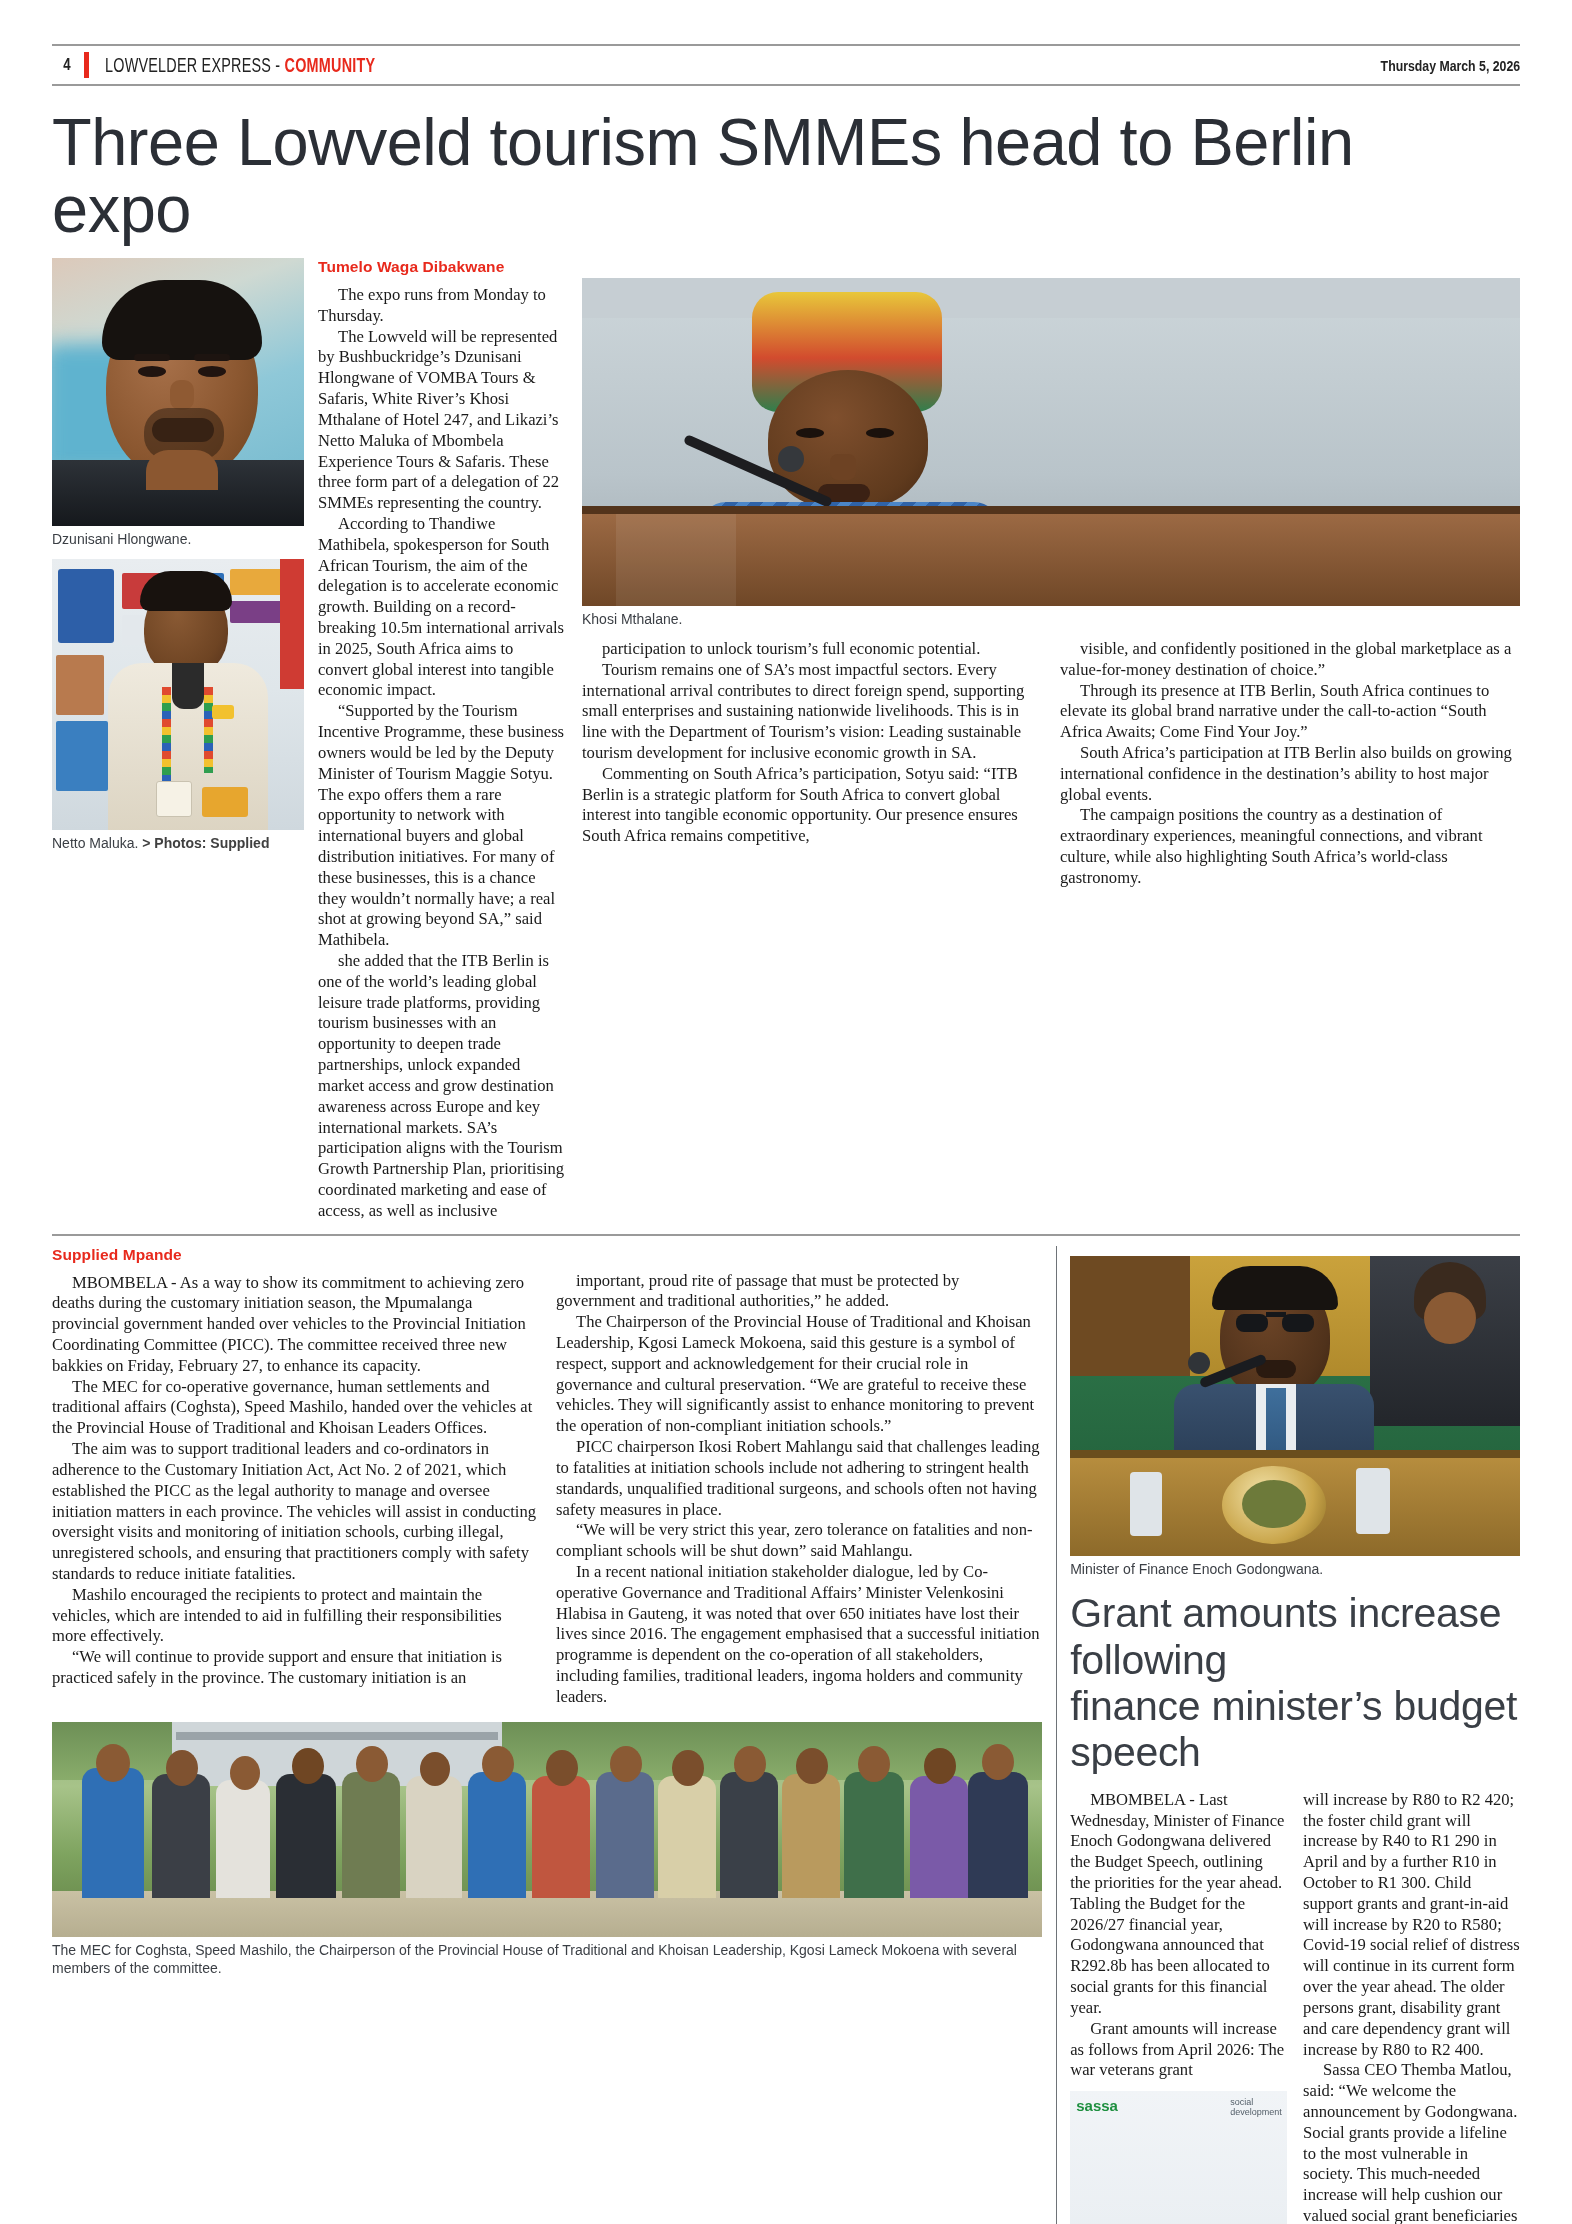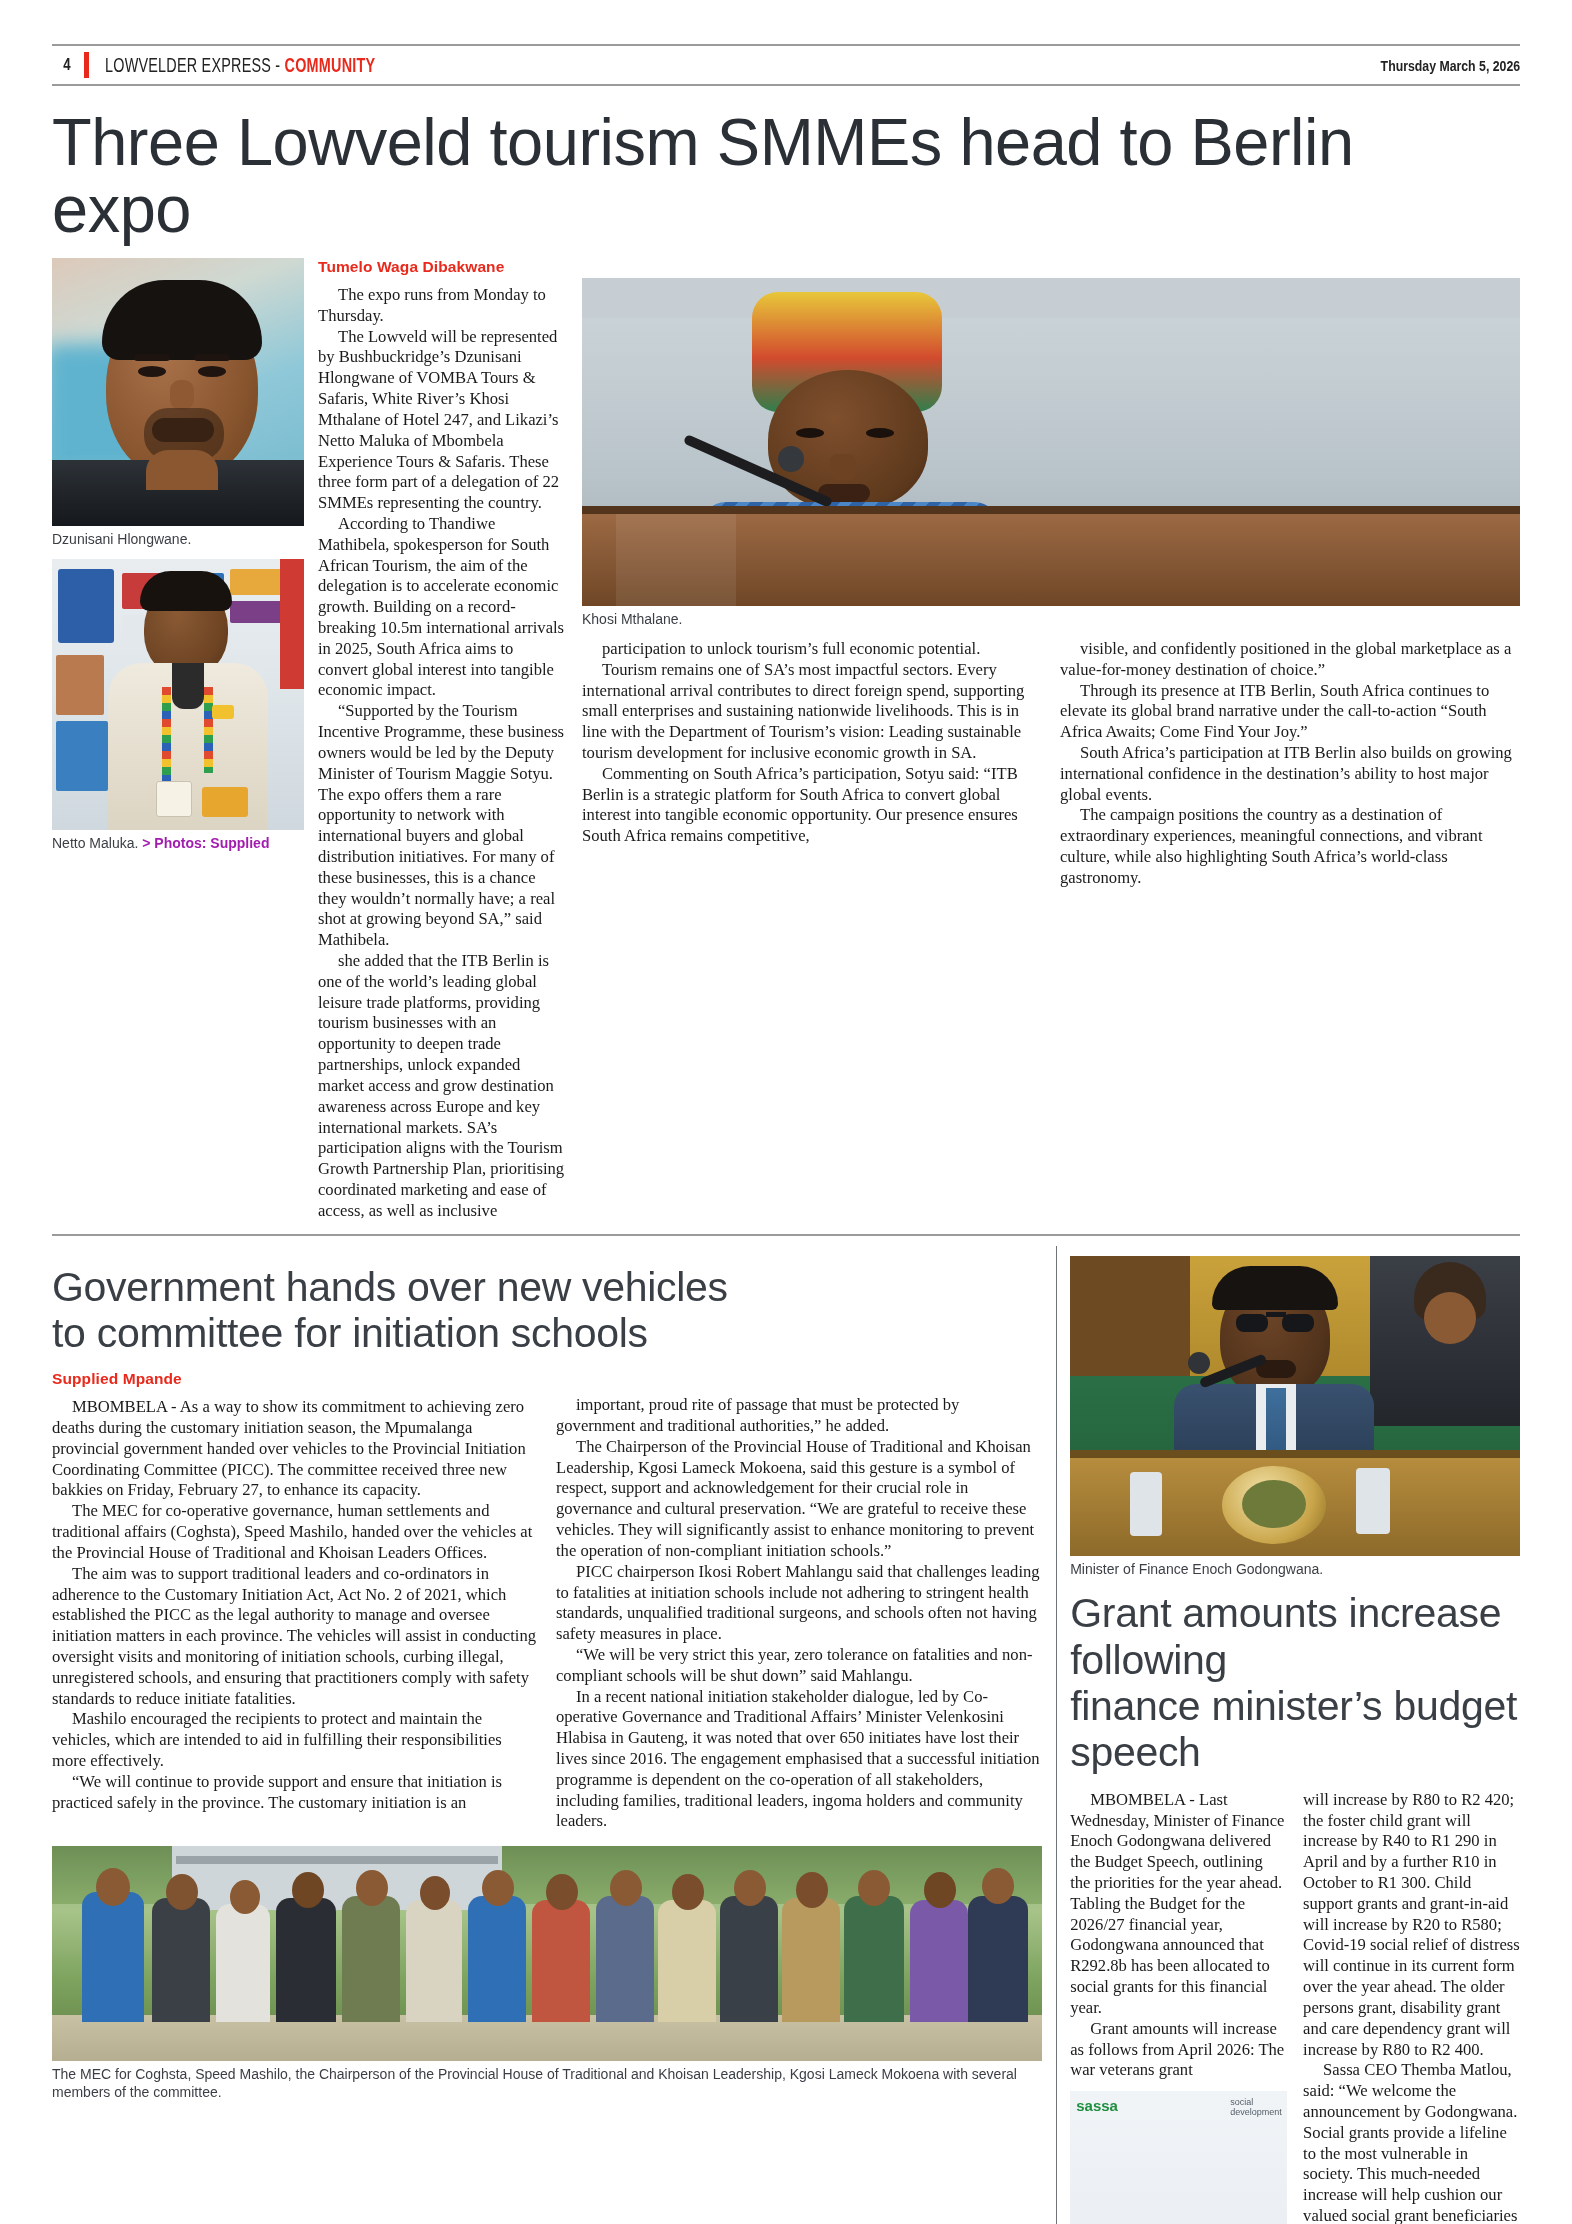--- a/index.html
+++ b/index.html
@@ -67,21 +67,21 @@
     margin:0; font-size:16.6px; line-height:1.255;
     text-indent:20px; text-align:left; color:#1a1a1a;
     font-family:"Liberation Serif", serif;
   }
   .body p.noind { text-indent:0; }
 
   .cap {
     font-family:"Liberation Sans", sans-serif;
     font-size:14px; line-height:1.28; color:#3b3f45; margin-top:5px;
   }
-  .cap b { font-weight:bold; color:#a21caf; }
+  .cap b { font-weight:bold; color:#404040; }
 
   .photo { position:relative; overflow:hidden; background:#cdd5db; }
   .hr { height:2px; background:#9a9a9a; width:100%; }
   .vr { width:2px; background:#6e7378; }
 
   
   .ph-sky { position:absolute; inset:0; }
   .blurdot { position:absolute; border-radius:50%; filter:blur(6px); }
 
   
@@ -210,24 +210,20 @@
         </div>
       </div>
     </div>
   </div>
 
   <div class="hr" style="margin-top:12px;"></div>
 
   <div class="sec2">
 
     <div class="sec2-left">
-      <h2 class="h-sub" style="margin:18px 0 14px 0;">
-        <span>Government hands over new vehicles</span><br>
-        <span>to committee for initiation schools</span>
-      </h2>
 
       <div class="two">
         <div>
           <div class="byline">Supplied Mpande</div>
           <div class="body">
             <p>MBOMBELA - As a way to show its commitment to achieving zero deaths during the customary initiation season, the Mpumalanga provincial government handed over vehicles to the Provincial Initiation Coordinating Committee (PICC). The committee received three new bakkies on Friday, February 27, to enhance its capacity.</p>
             <p>The MEC for co-operative governance, human settlements and traditional affairs (Coghsta), Speed Mashilo, handed over the vehicles at the Provincial House of Traditional and Khoisan Leaders Offices.</p>
             <p>The aim was to support traditional leaders and co-ordinators in adherence to the Customary Initiation Act, Act No. 2 of 2021, which established the PICC as the legal authority to manage and oversee initiation matters in each province. The vehicles will assist in conducting oversight visits and monitoring of initiation schools, curbing illegal, unregistered schools, and ensuring that practitioners comply with safety standards to reduce initiate fatalities.</p>
             <p>Mashilo encouraged the recipients to protect and maintain the vehicles, which are intended to aid in fulfilling their responsibilities more effectively.</p>
             <p>“We will continue to provide support and ensure that initiation is practiced safely in the province. The customary initiation is an</p>

